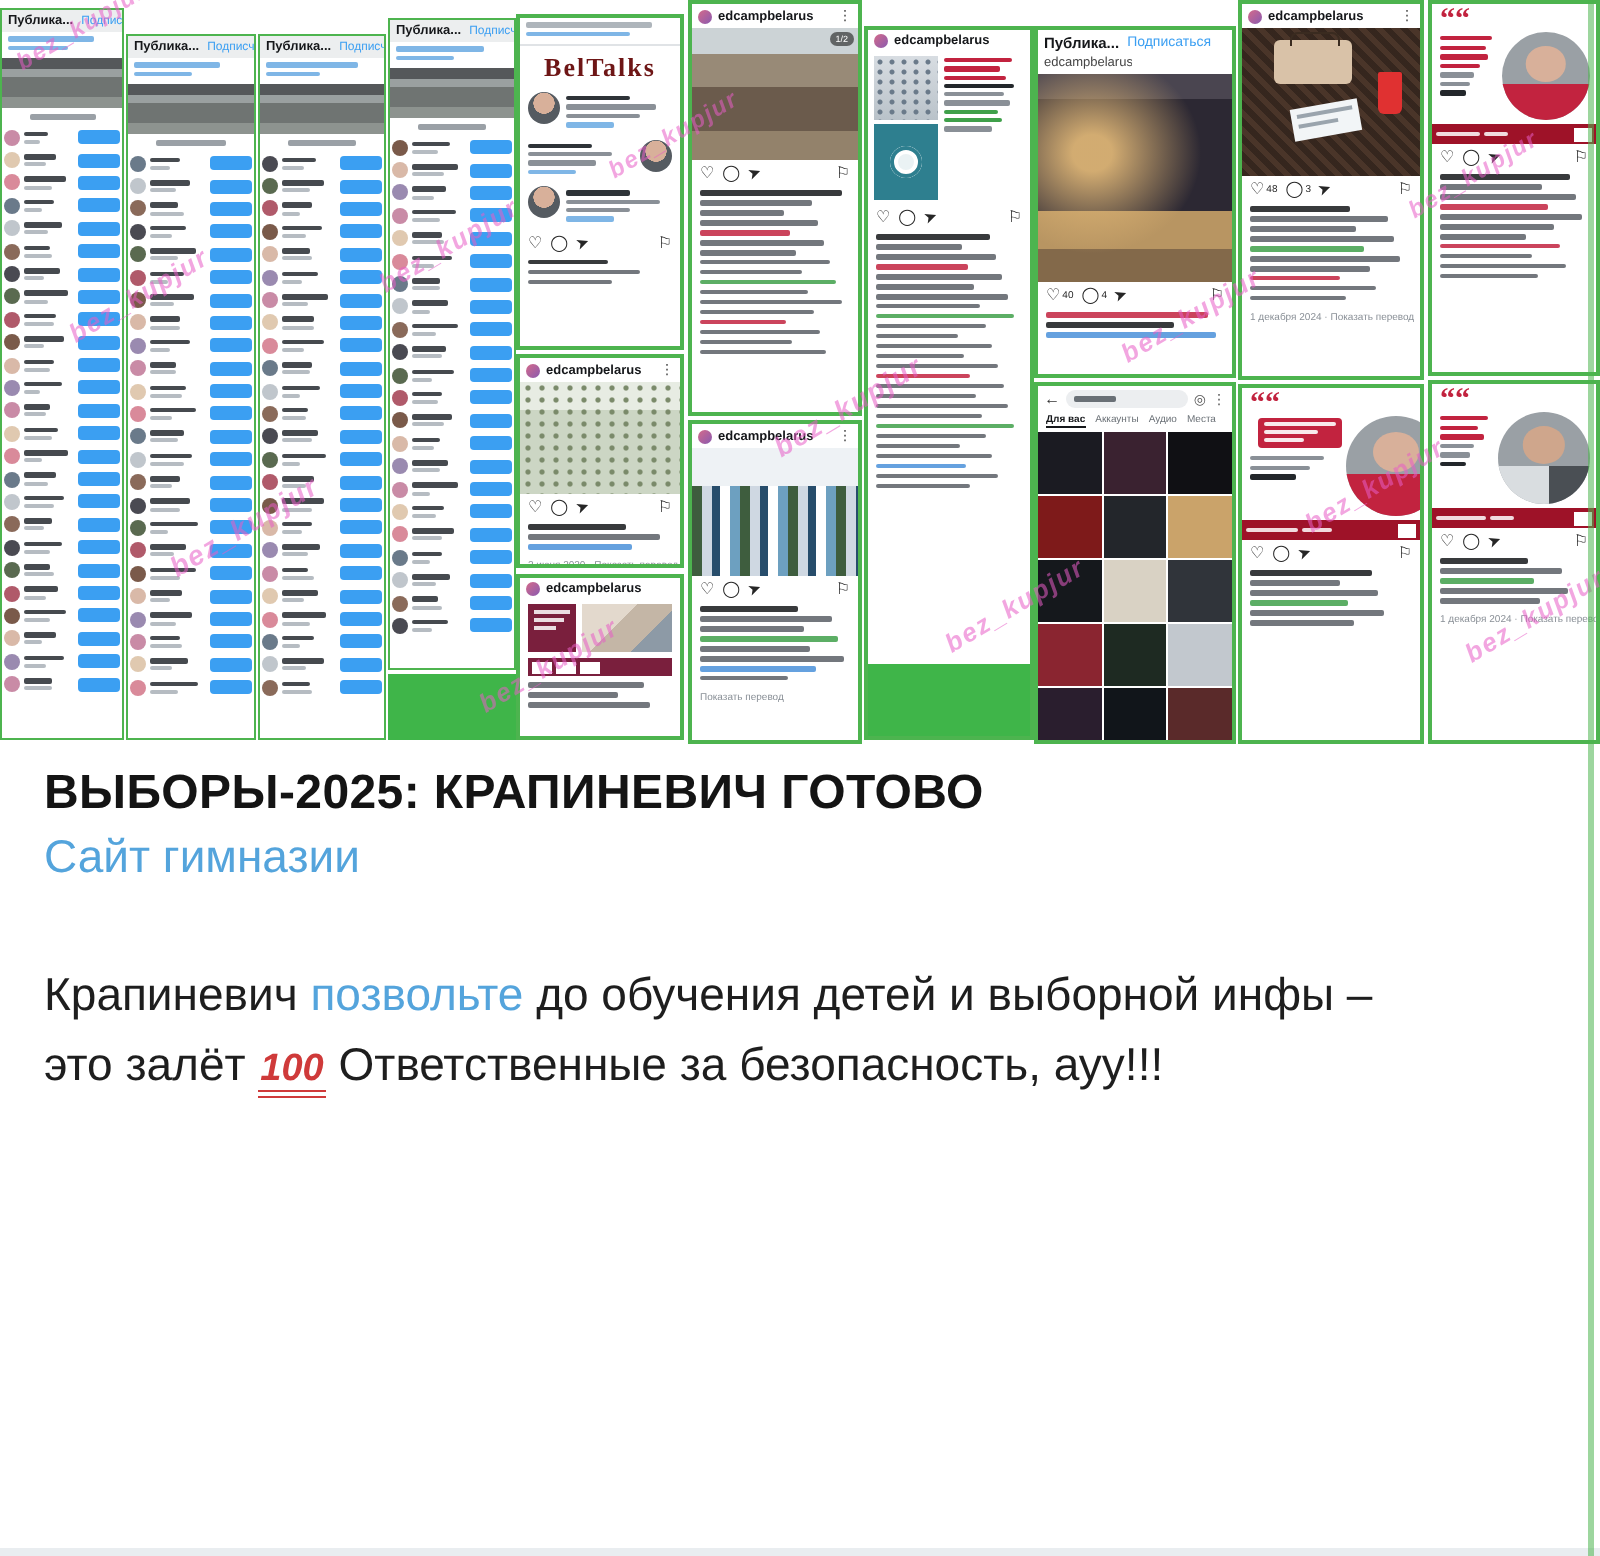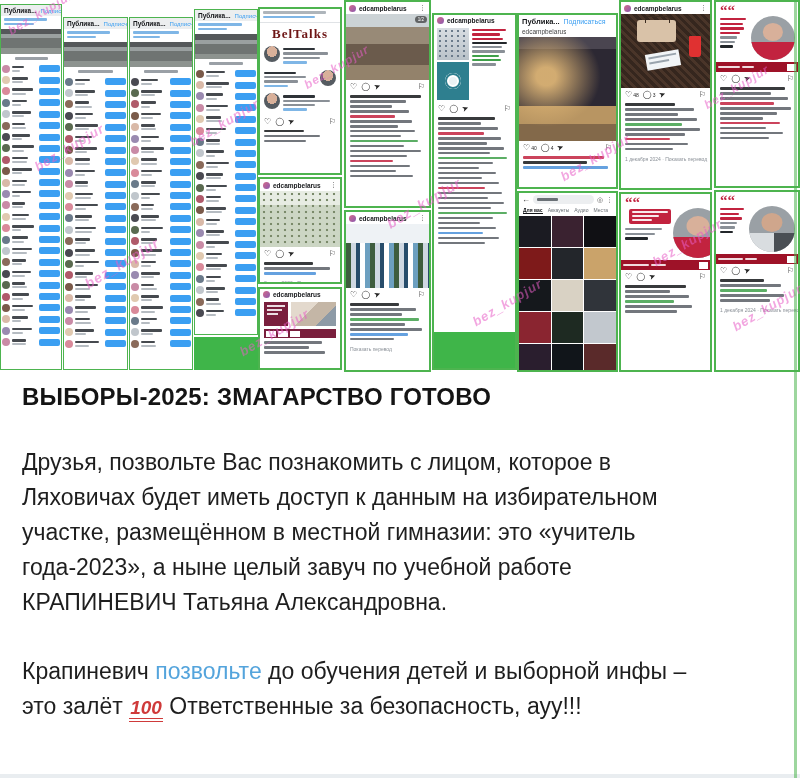--- a/index.html
+++ b/index.html
@@ -1431,19 +1431,19 @@
       <span class="wm" style="left: 382px; top: 195px; font-size: 14px;">bez_kupjur</span>
       <span class="wm" style="left: 468px; top: 295px; font-size: 13px;">bez_kupjur</span>
       <span class="wm" style="left: 556px; top: 150px; font-size: 13px;">bez_kupjur</span>
       <span class="wm" style="left: 648px; top: 235px; font-size: 13px;">bez_kupjur</span>
       <span class="wm" style="left: 700px; top: 80px; font-size: 12px;">bez_kupjur</span>
       <span class="wm" style="left: 728px; top: 300px; font-size: 13px;">bez_kupjur</span>
     </div>
 </div>
 
 <div class="message">
-  <div class="msg-title">ВЫБОРЫ-2025: ЗМАГАРСТВО ГОТОВО</div>
-  <div class="msg-p">Друзья, позвольте Вас познакомить с лицом, которое в Ляховичах будет иметь доступ к данным на избирательном участке, размещённом в местной гимназии: это «учитель года-2023», а ныне целый завуч по учебной работе КРАПИНЕВИЧ Татьяна Александровна.</div>
+  <div class="msg-title">ВЫБОРЫ-2025: КРАПИНЕВИЧ ГОТОВО</div>
+  <span class="msg-link">Сайт гимназии</span>
   <div class="msg-p"><span>Крапиневич </span><span class="inlink">позвольте</span><span> до обучения детей и выборной инфы – это залёт </span><span class="e100">100</span><span> Ответственные за безопасность, ауу!!!</span></div>
 </div>
 
 <div class="edge-line"></div>
 <div class="bottom-strip"></div>
 
 </body></html>

